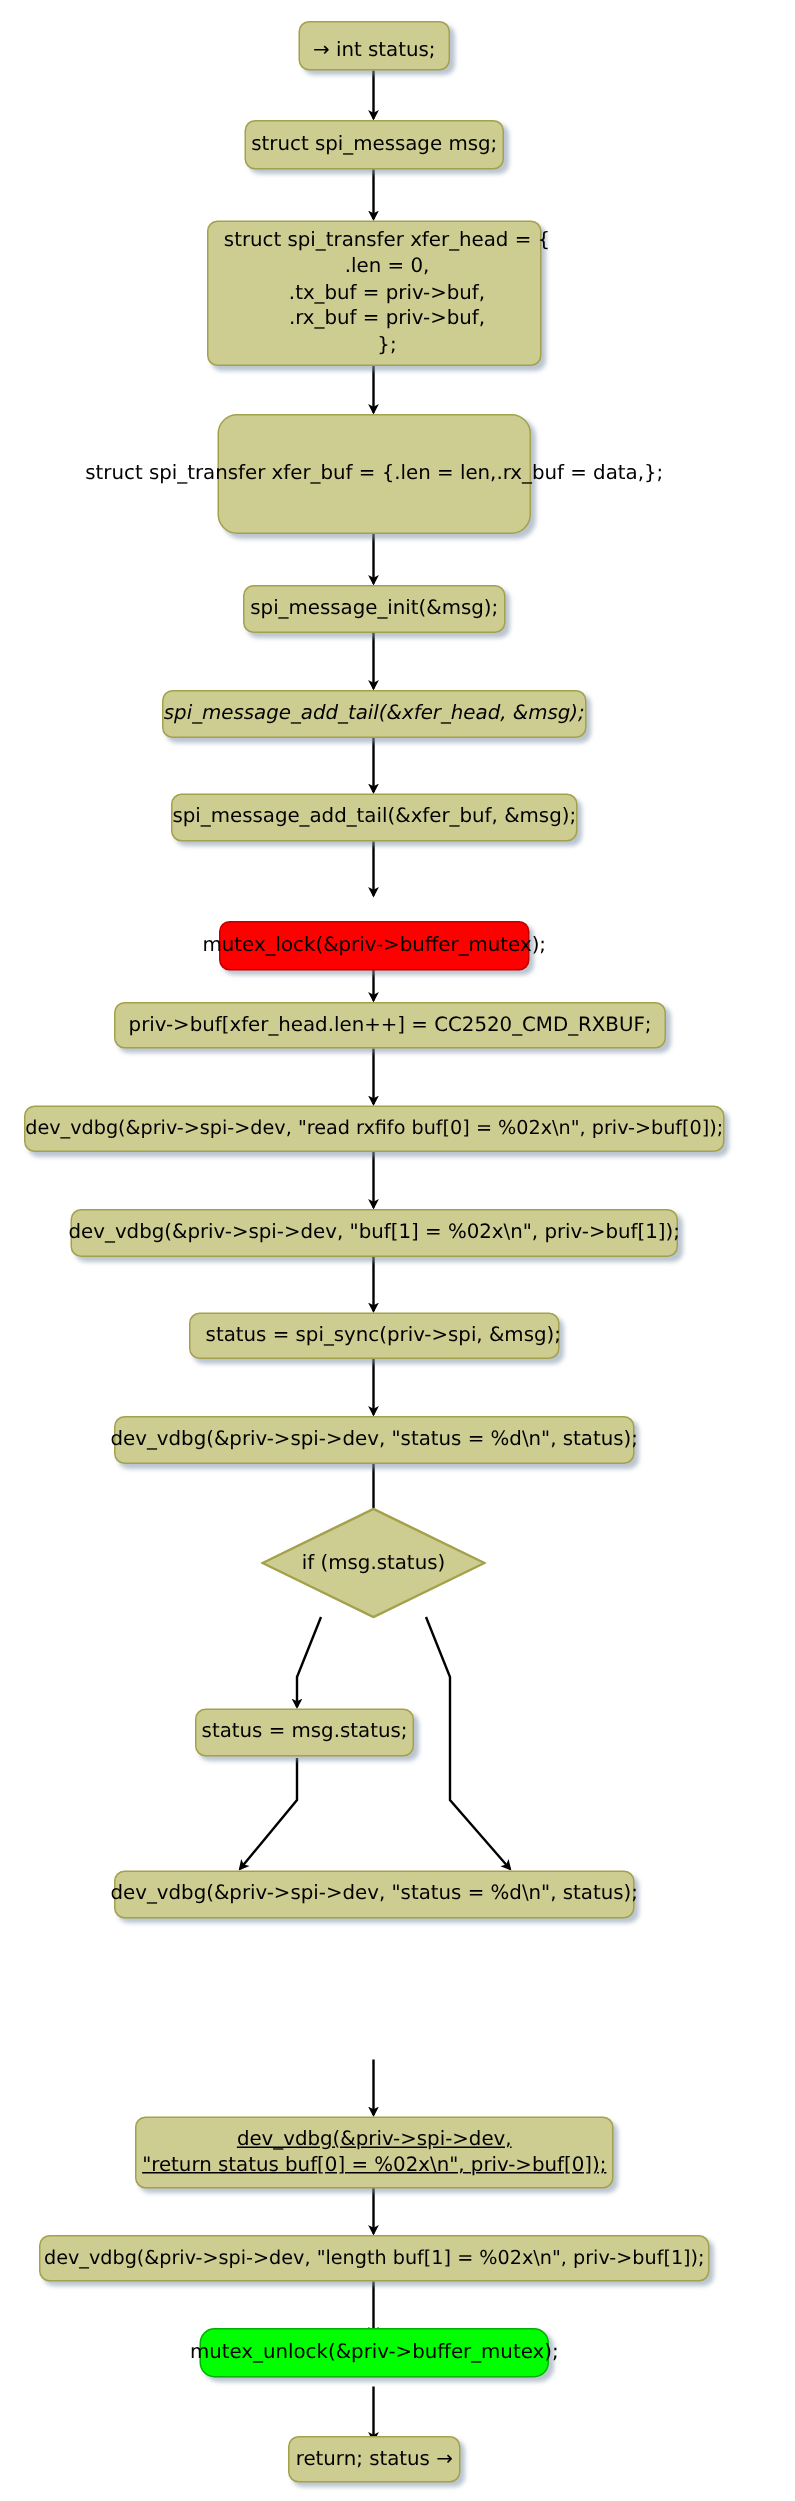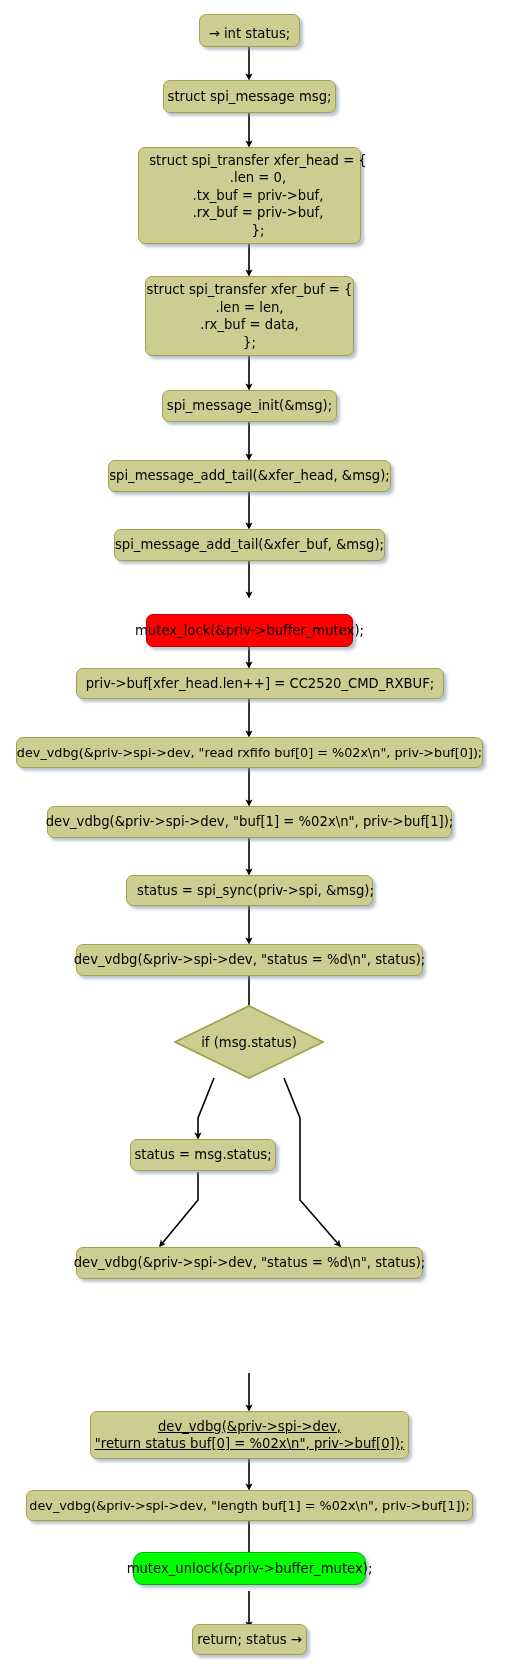--- a/index.html
+++ b/index.html
@@ -98,32 +98,32 @@
   </div>
 
   <div class="node multi" style="left:138px;top:147px;width:223px;height:97px;flex-direction:column;padding-left:26px;">
     <span>struct spi_transfer xfer_head = {</span>
     <span>.len = 0,</span>
     <span>.tx_buf = priv-&gt;buf,</span>
     <span>.rx_buf = priv-&gt;buf,</span>
     <span>};</span>
   </div>
 
-  <div class="node multi" style="left:145px;top:276px;width:209px;height:80px;flex-direction:column;">
+  <div class="node multi" style="left:145px;top:276px;width:209px;height:80px;flex-direction:row;border-radius:13px;">
     <span>struct spi_transfer xfer_buf = {</span>
     <span>.len = len,</span>
     <span>.rx_buf = data,</span>
     <span>};</span>
   </div>
 
   <div class="node" style="left:162px;top:390px;width:175px;height:32px;">
     <span>spi_message_init(&amp;msg);</span>
   </div>
 
-  <div class="node" style="left:108px;top:460px;width:283px;height:32px;">
+  <div class="node" style="left:108px;top:460px;width:283px;height:32px;font-style:italic;">
     <span>spi_message_add_tail(&amp;xfer_head, &amp;msg);</span>
   </div>
 
   <div class="node" style="left:114px;top:529px;width:271px;height:32px;">
     <span>spi_message_add_tail(&amp;xfer_buf, &amp;msg);</span>
   </div>
 
   <div class="node red" style="left:146px;top:598px;width:207px;height:33px;">
     <span>mutex_lock(&amp;priv-&gt;buffer_mutex);</span>
   </div>

